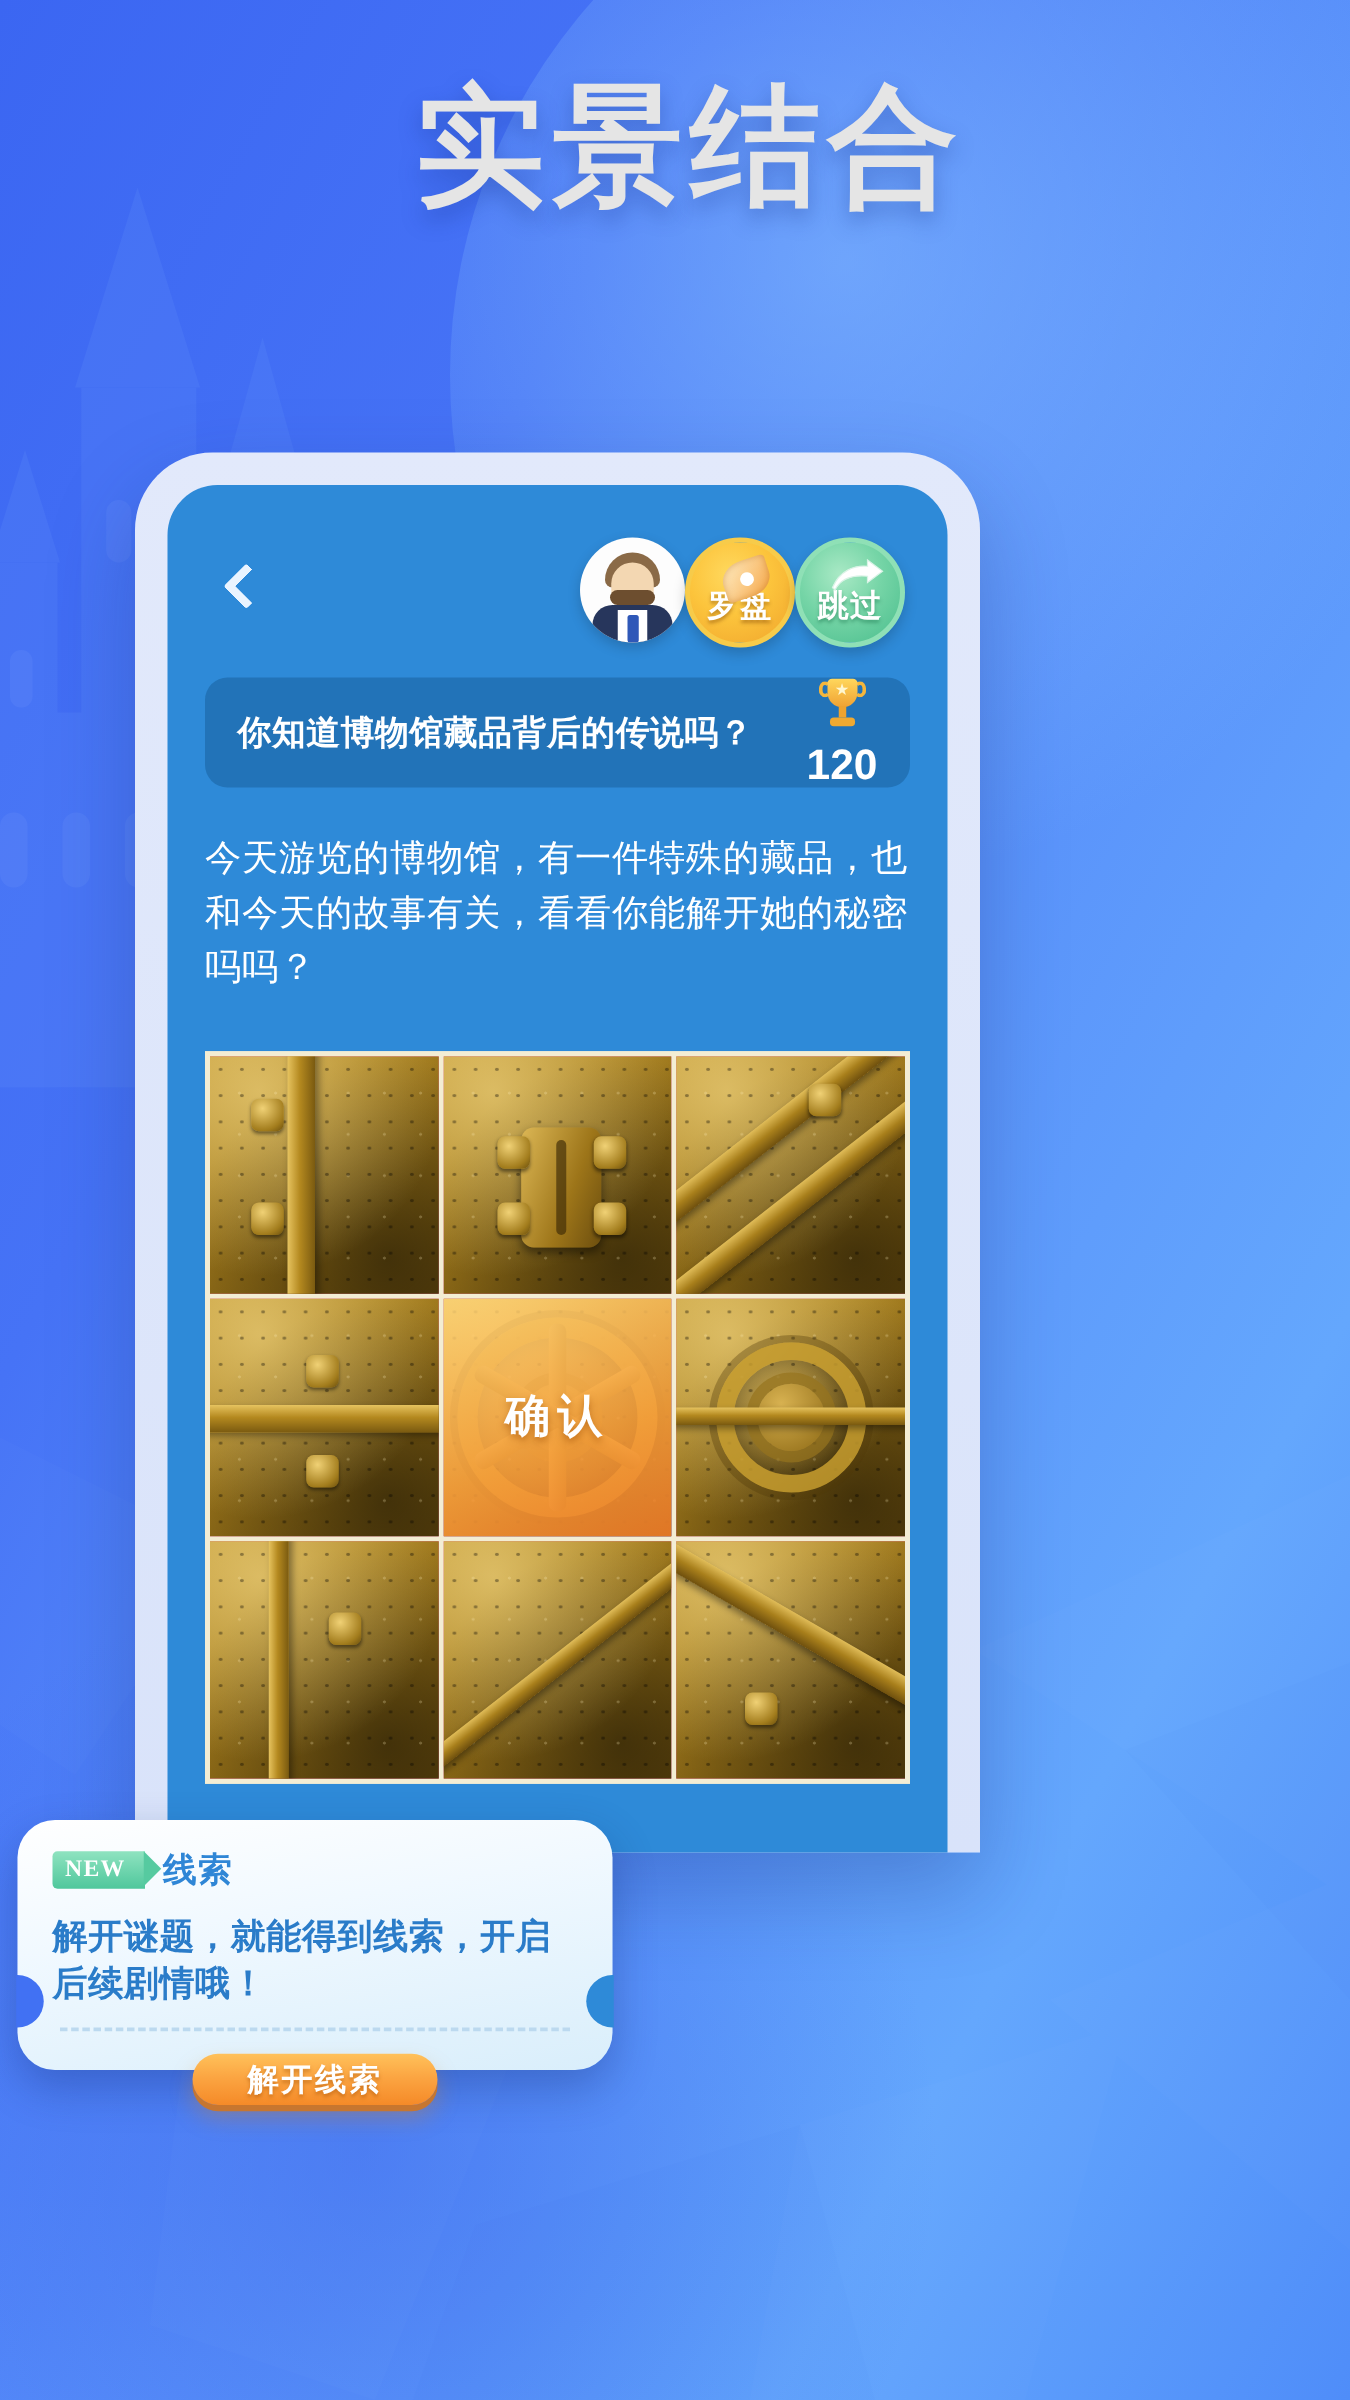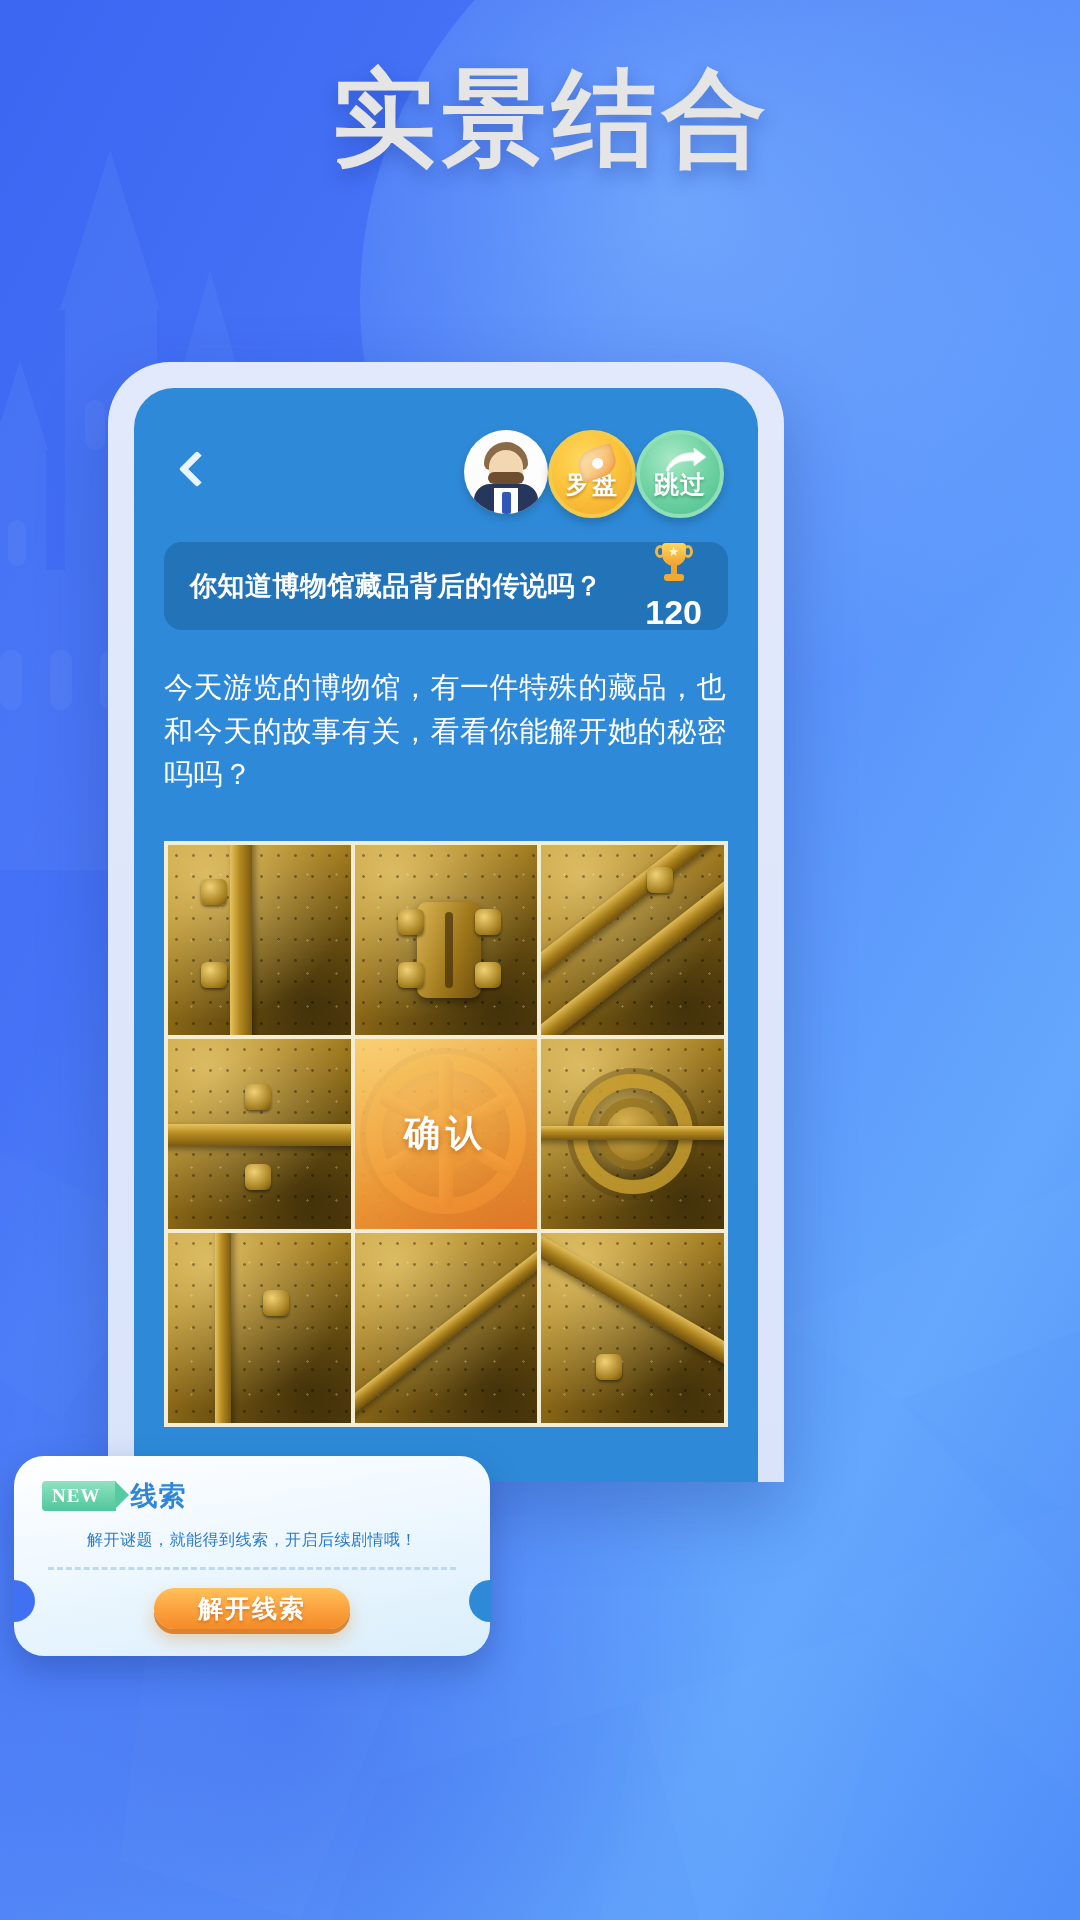--- a/index.html
+++ b/index.html
@@ -293,22 +293,22 @@
     padding:4px 16px 4px 10px; border-radius:4px 0 0 4px;
   }
   .new-badge:after{
     content:"";position:absolute;right:-13px;top:0;border:14px solid transparent;
     border-left-color:#56caa0; border-right-width:0;
   }
   .clue-title{
     font-size:27px;font-weight:bold;color:#2f86d6;letter-spacing:1px;
   }
   .clue-desc{
-    margin-top:16px; text-align:center;
-    font-size:16px;font-weight:normal;color:#2a7cc9;letter-spacing:.5px;
+    margin-top:16px; 
+    font-size:28px;font-weight:bold;color:#2a7cc9;letter-spacing:.5px;
   }
   .clue-divider{
     margin:16px 6px 0 6px; height:0;
     border-top:3px dashed #bcd9ef;
   }
   .clue-btn{
     margin:18px auto 0 auto;
     width:196px;height:41px;border-radius:28px;
     background:linear-gradient(180deg,#ffc15a 0%,#fba441 48%,#f58a28 100%);
     box-shadow:0 5px 0 rgba(214,118,25,.85), 0 10px 18px rgba(220,130,30,.35);

